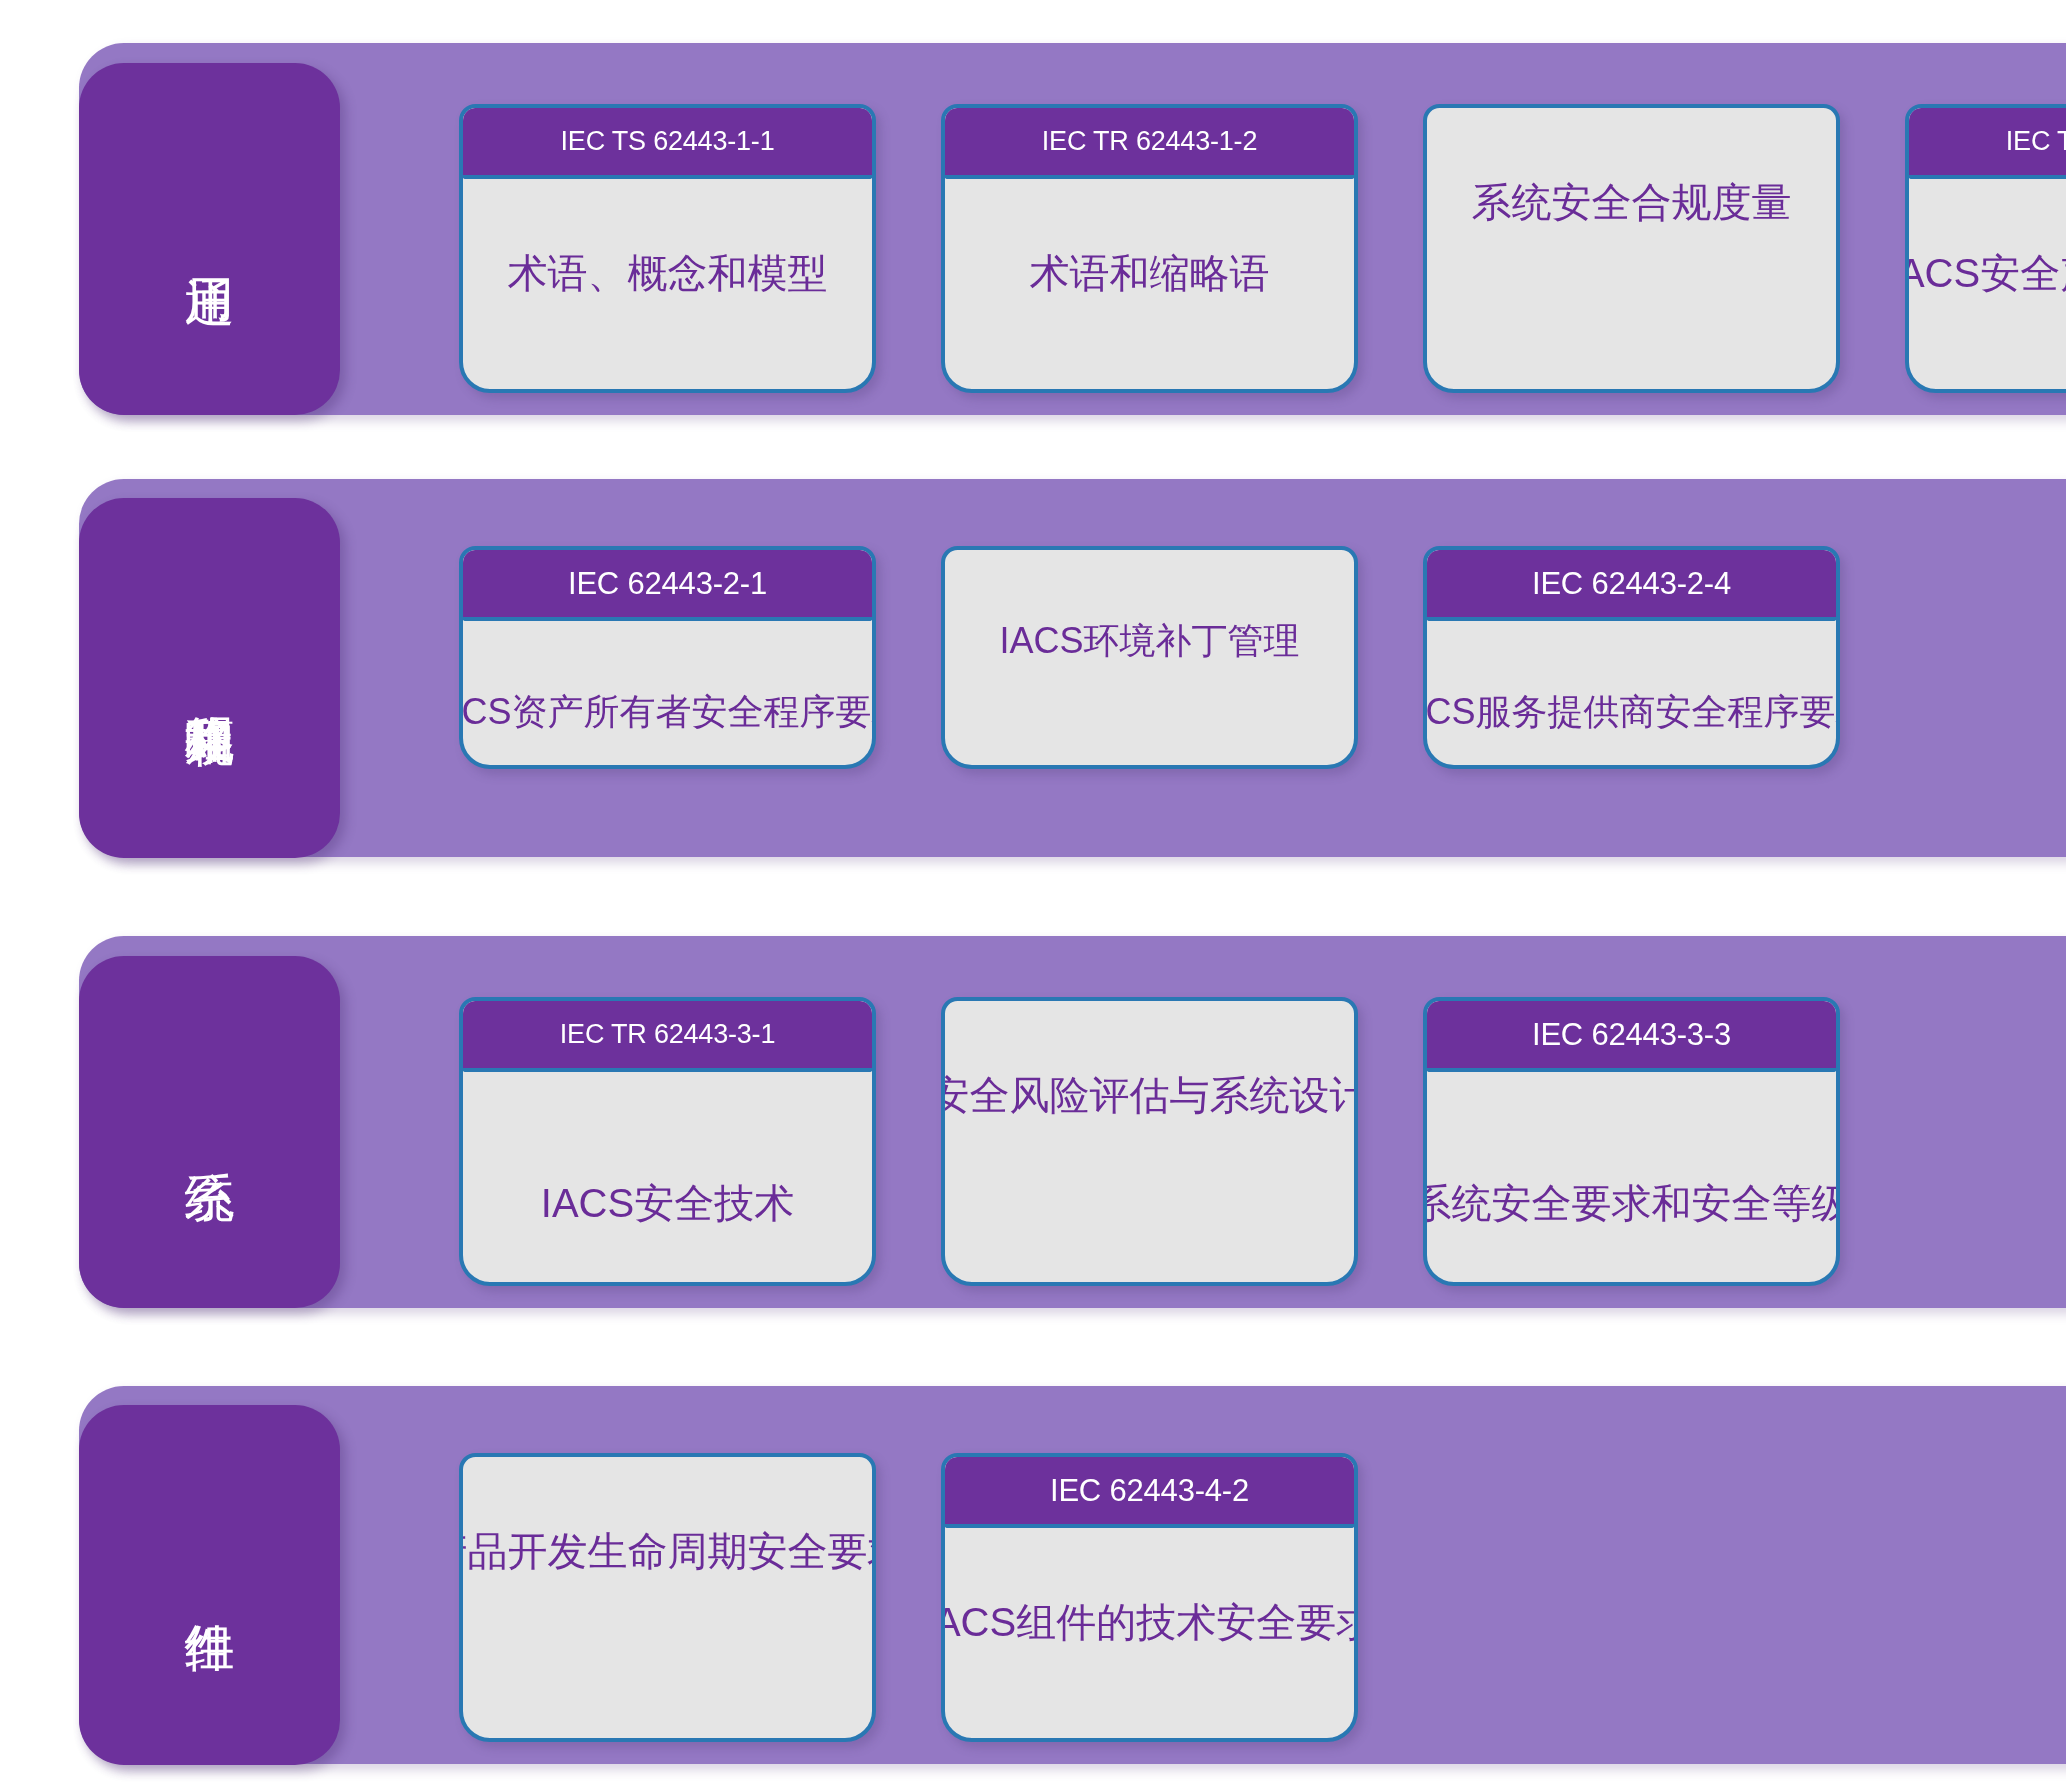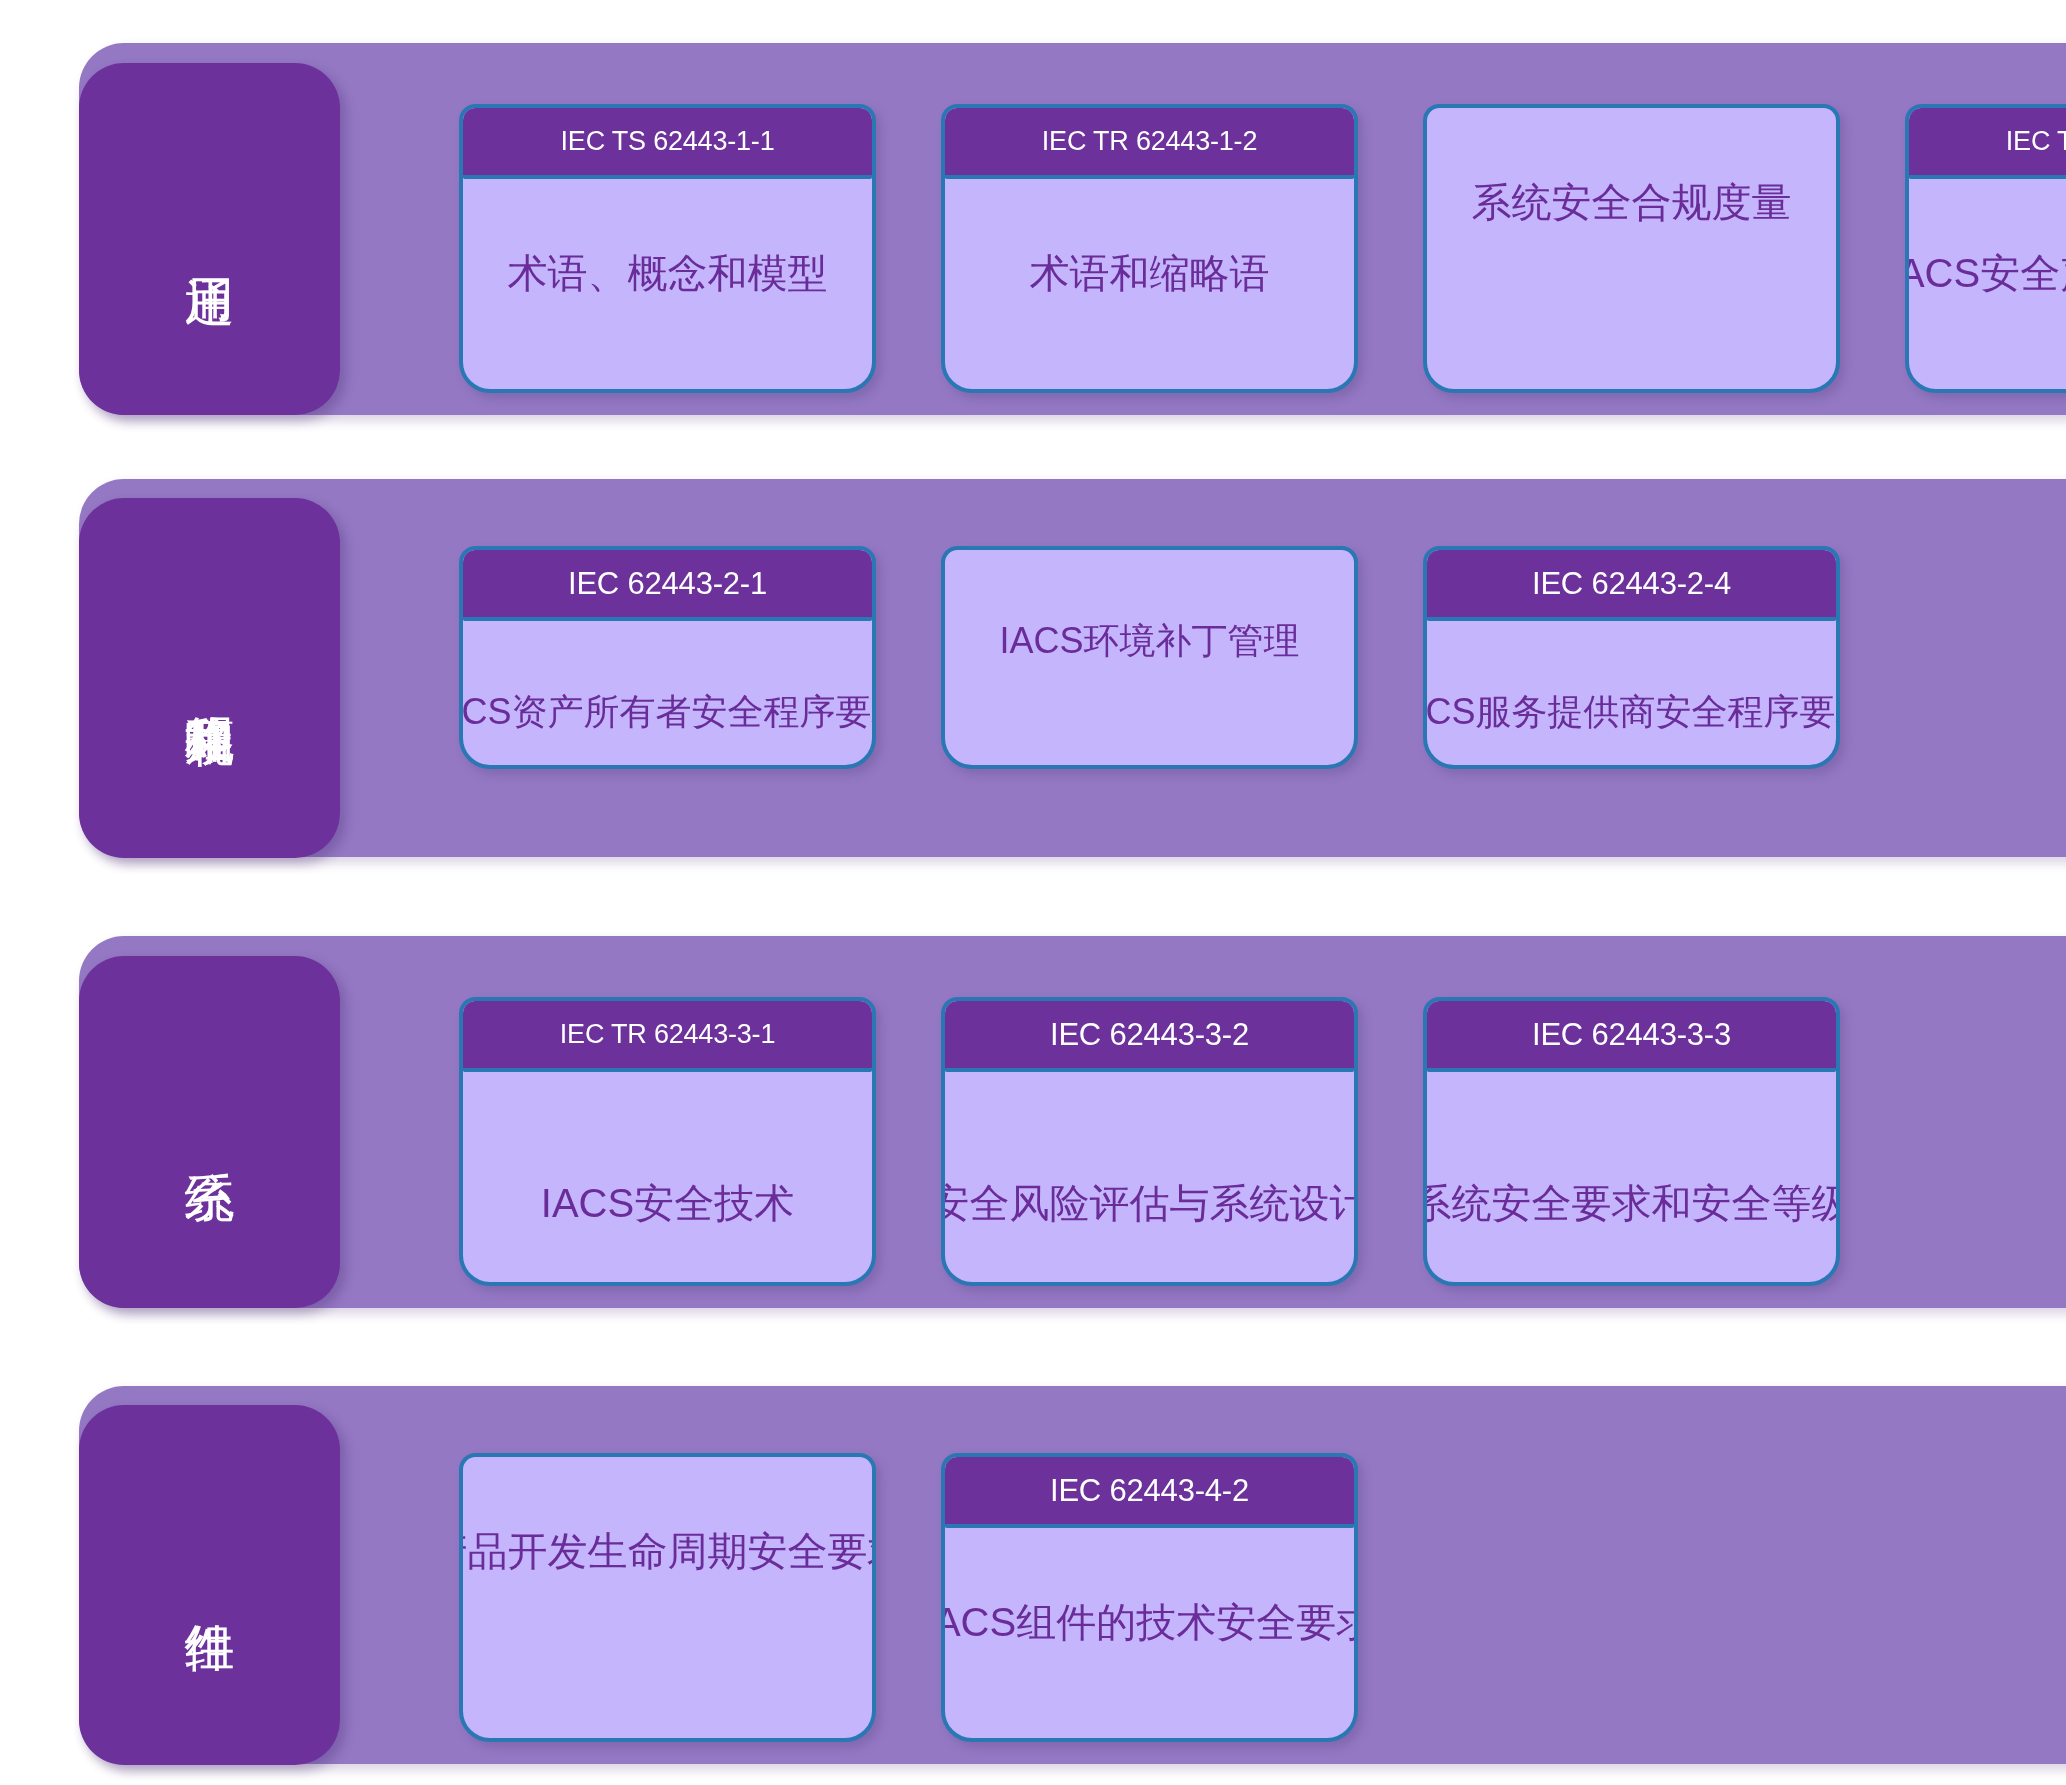--- a/index.html
+++ b/index.html
@@ -72,21 +72,21 @@
   .band.r1 .cards { top:61px; }
   .band.r2 .cards { top:67px; }
   .band.r3 .cards { top:61px; }
   .band.r4 .cards { top:67px; }
 
   
   .card {
     position:relative;
     width:417px;
     flex:0 0 417px;
-    background:#c4b5fd;
+    background:#e5e5e5;
     border:4.5px solid #2978B3;
     border-radius:16.5px 16.5px 31px 31px;
     box-shadow: 5px 5.8px 10px rgba(80,60,120,0.26);
     display:flex;
     flex-direction:column;
     overflow:hidden;
   }
   .band.r1 .card { height:289px; }
   .band.r2 .card { height:223px; }
   .band.r3 .card { height:289px;gap:37px; }
@@ -219,23 +219,20 @@
       <div class="card">
         <div class="card-head">
           <span class="card-head-text sm">IEC TR 62443-3-1</span>
         </div>
         <div class="card-body">
           <span class="card-body-text">IACS安全技术</span>
         </div>
       </div>
 
       <div class="card">
-        <div class="card-head">
-          <span class="card-head-text">IEC 62443-3-2</span>
-        </div>
         <div class="card-body">
           <span class="card-body-text">安全风险评估与系统设计</span>
         </div>
       </div>
 
       <div class="card">
         <div class="card-head">
           <span class="card-head-text">IEC 62443-3-3</span>
         </div>
         <div class="card-body">

